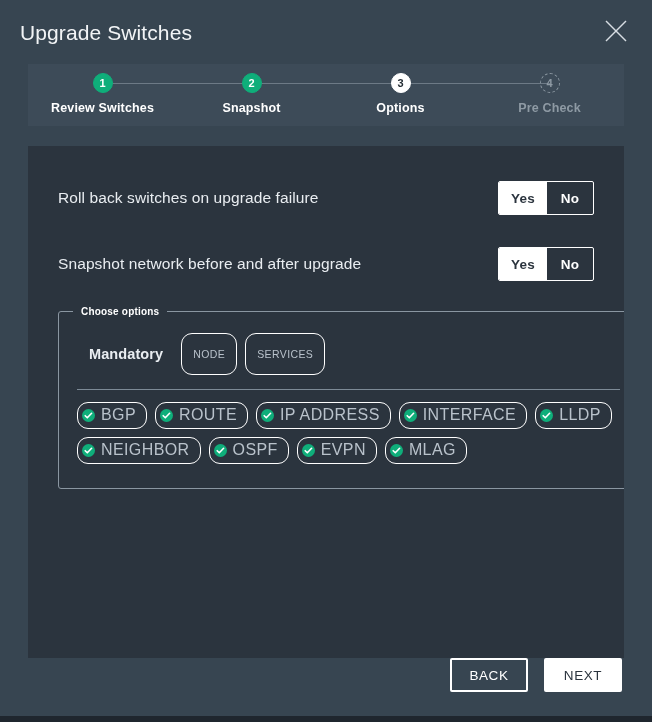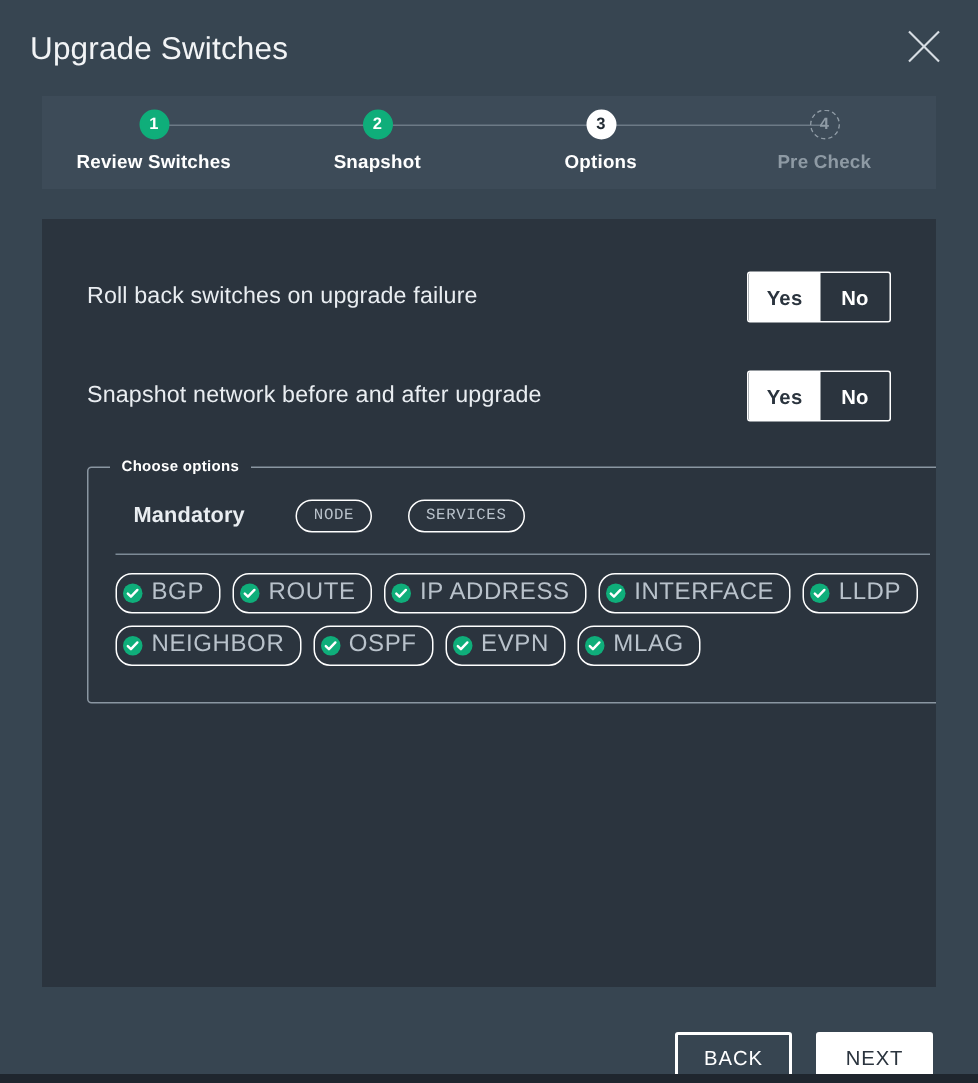--- a/index.html
+++ b/index.html
@@ -187,42 +187,40 @@
     color: #ffffff;
     font-size: 10px;
     font-weight: bold;
     padding: 0 8px;
     letter-spacing: 0.2px;
   }
   .mandatory-row {
     display: flex;
     align-items: center;
     padding: 6px 0 14px 16px;
-    gap: 16px;
   }
   .mandatory-label {
     color: #e9edf1;
     font-size: 14.5px;
     font-weight: bold;
     margin-right: 18px;
     letter-spacing: 0.1px;
   }
   .pill {
     border: 1px solid #ffffff;
     border-radius: 11px;
     background: transparent;
     color: #b9c2cb;
     font-size: 10.5px;
     letter-spacing: 0.4px;
-    padding: 4px 11px;
+    padding: 14px 11px;
     margin-right: 8px;
     line-height: 1.15;
     white-space: nowrap;
     cursor: pointer;
-    font-family: Liberation Mono, monospace;
   }
   .divider {
     height: 1px;
     background: #7d8a96;
     margin: 0 4px 12px 4px;
   }
   .chip-rows { padding: 0 4px; }
   .chip-row {
     display: flex;
     flex-wrap: nowrap;
@@ -256,21 +254,21 @@
     font-size: 16px;
     letter-spacing: 0.4px;
     line-height: 1.3;
   }
 
   
   .footer {
     flex: 0 0 64px;
     height: 64px;
     display: flex;
-    align-items: flex-end;
+    align-items: flex-start;
     justify-content: flex-end;
     padding: 0 30px 0 0;
     box-sizing: border-box;
   }
   .btn {
     min-width: 78px;
     height: 34px;
     display: inline-flex;
     align-items: center;
     justify-content: center;

